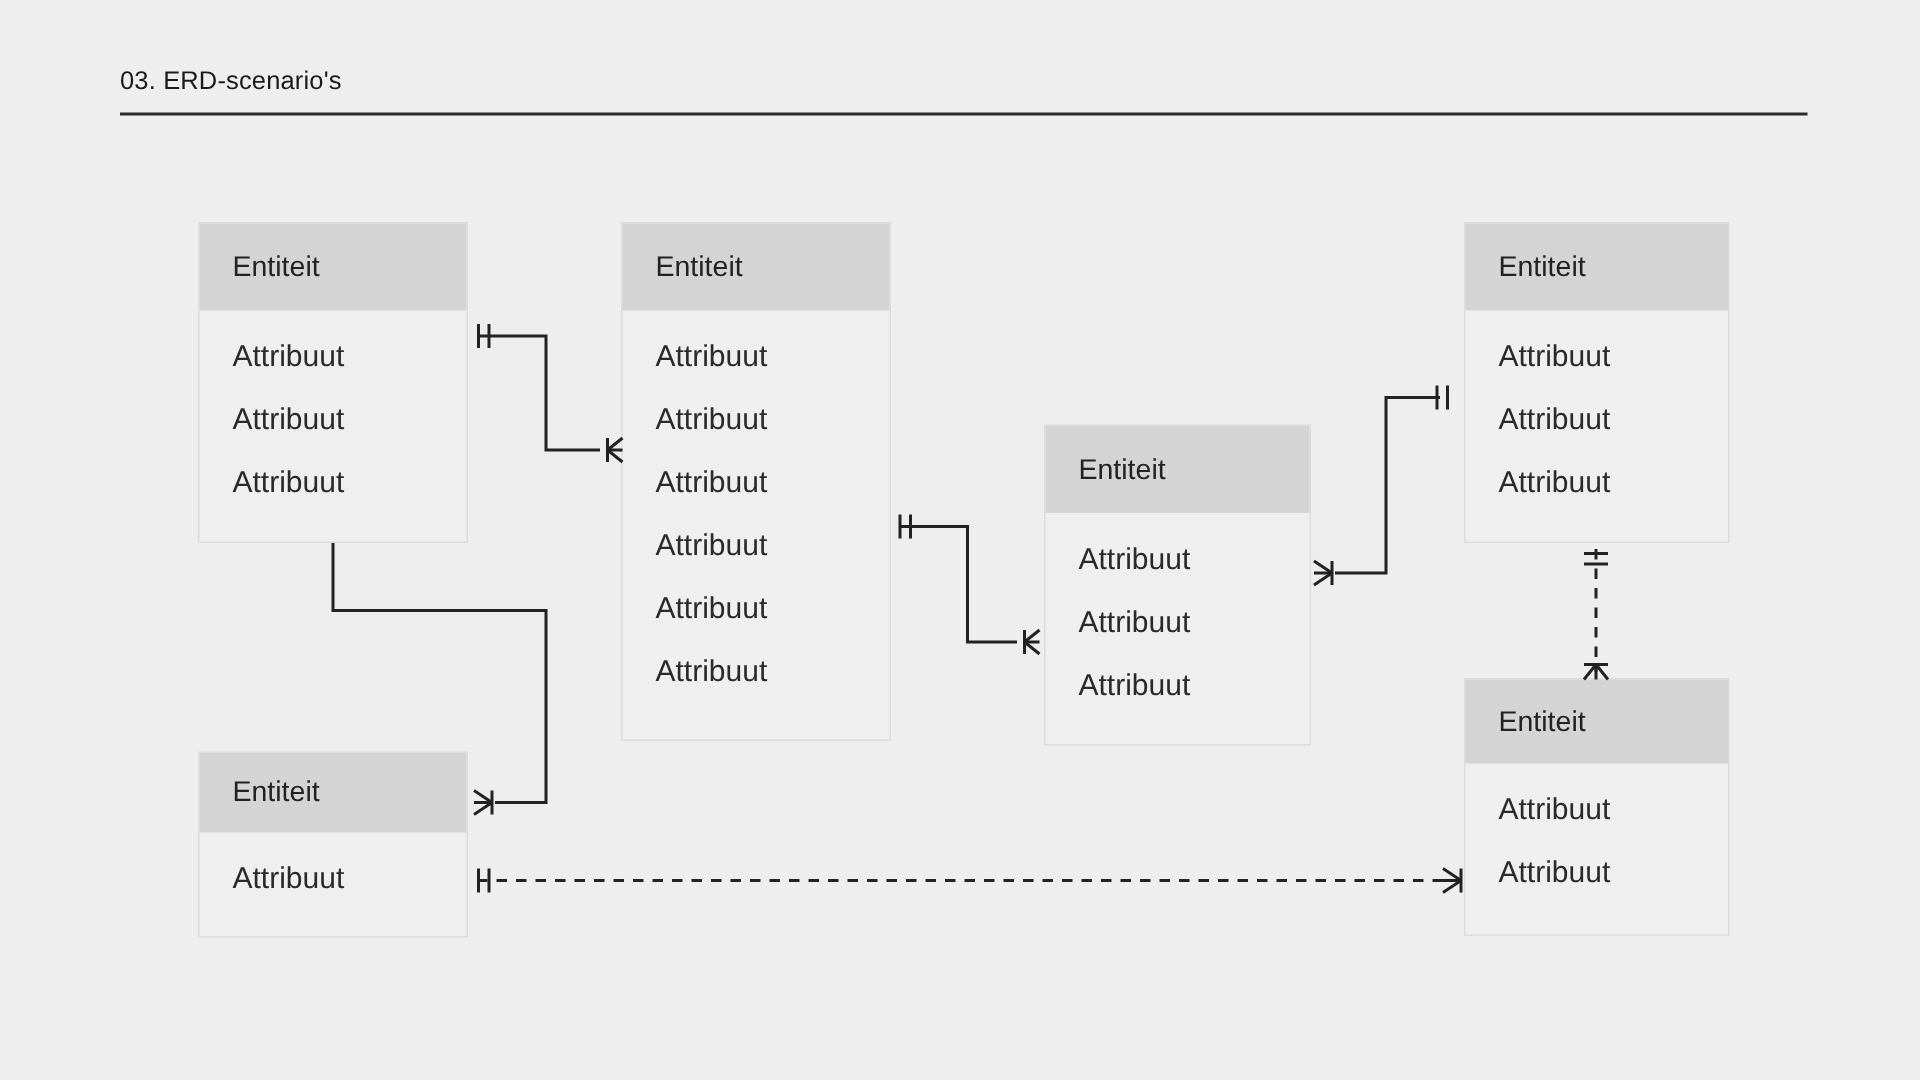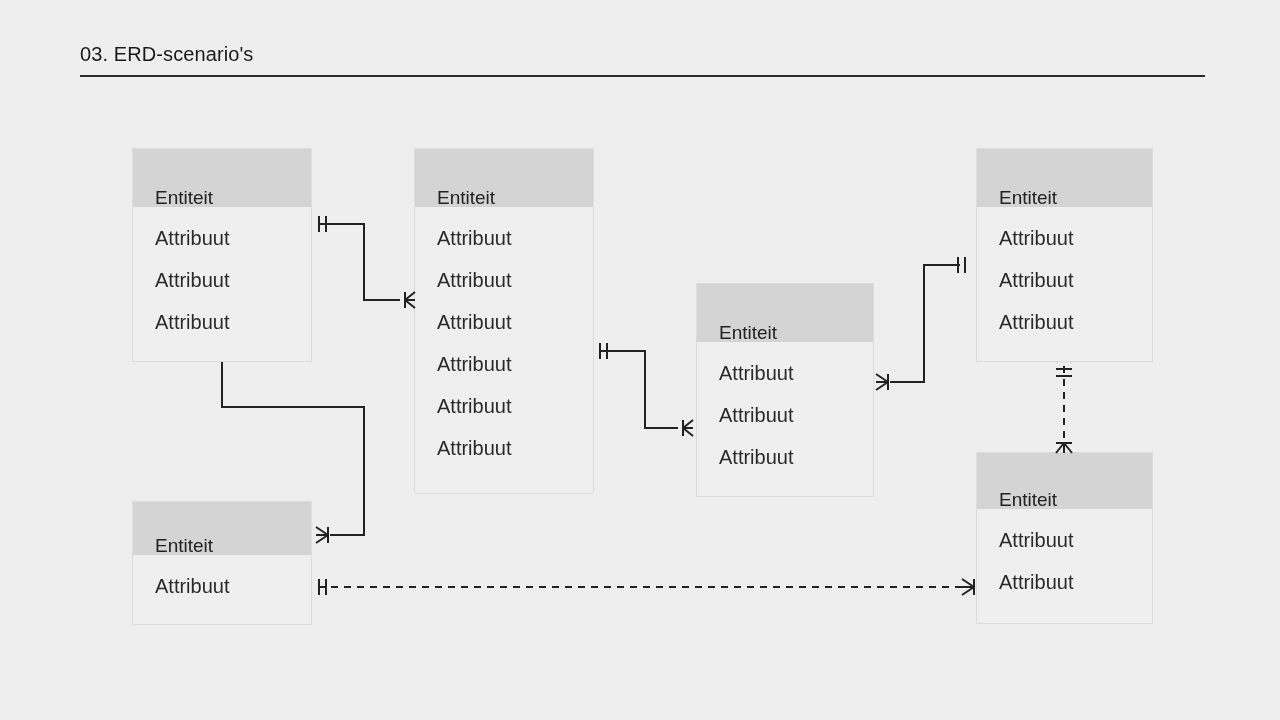--- a/index.html
+++ b/index.html
@@ -20,21 +20,21 @@
     width: 1280px;
     height: 720px;
   }
   #title-bar {
     position: absolute;
     left: 80px;
     top: 44px;
     width: 1125px;
   }
   #slide-title {
-    font-size: 20px;
+    font-size: 17px;
     color: #1a1a1a;
     letter-spacing: 0.1px;
     line-height: 20px;
     white-space: nowrap;
   }
   #title-rule {
     position: absolute;
     left: 80px;
     top: 75px;
     width: 1125px;
@@ -44,21 +44,21 @@
   .entity {
     position: absolute;
     background: #efefef;
     border: 1px solid #dcdcdc;
     box-sizing: border-box;
   }
   .entity-header {
     background: #d4d4d4;
     box-sizing: border-box;
     display: flex;
-    align-items: flex-end;
+    align-items: center;
     padding-left: 22px;
   }
   .entity-title {
     font-size: 19px;
     color: #222222;
     line-height: 1;
   }
   .entity-body {
     box-sizing: border-box;
     padding-left: 22px;

